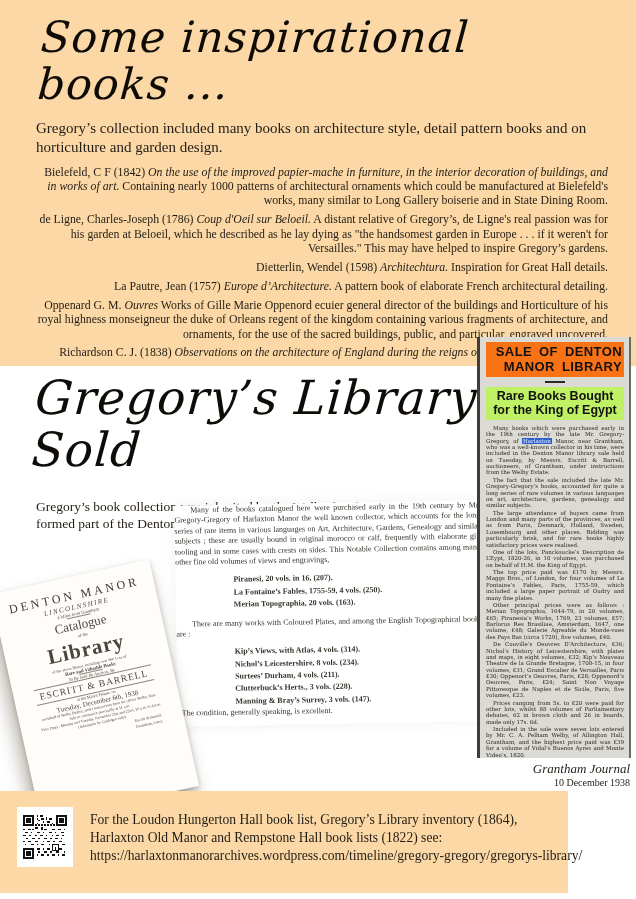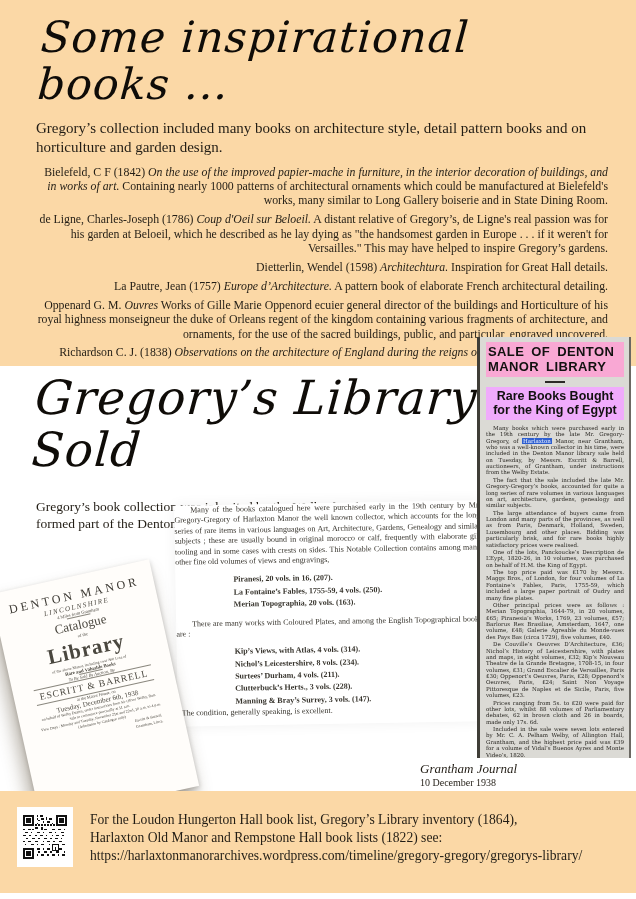--- a/index.html
+++ b/index.html
@@ -45,34 +45,34 @@
   .c-escritt{font-size:9.5px;letter-spacing:1px;width:120px;border-top:1px solid #8a877e;
              border-bottom:1px solid #8a877e;padding:2px 0;margin-top:3px;}
   .c-manorhouse{font-size:4.2px;margin-top:3px;}
   .c-date{font-size:7px;margin-top:1px;}
   .c-small{font-size:3.9px;width:130px;margin-top:3px;line-height:1.3;}
   .c-sig{font-size:4px;width:120px;text-align:right;margin-top:6px;line-height:1.4;}
   
   .clipping{position:absolute;left:477px;top:337px;width:154px;height:421px;background:#dbdad5;
             border-left:3px solid #3f3d37;border-right:2px solid #6b6963;box-sizing:border-box;
             padding:5px 5px 4px 6px;overflow:hidden;color:#26241f;}
-  .clip-h1{background:#f9a8d4;text-align:left;font-family:"Liberation Sans", sans-serif;
+  .clip-h1{background:#f97316;text-align:right;font-family:"Liberation Sans", sans-serif;
            font-weight:bold;font-size:13px;line-height:1.12;letter-spacing:0.4px;word-spacing:3px;
            padding:3px 2px;margin:0;color:#121110;}
   .clip-div{width:20px;border-top:2px solid #2c2a26;margin:4px auto;}
-  .clip-h2{background:#f0abfc;text-align:center;font-family:"Liberation Sans", sans-serif;
+  .clip-h2{background:#bef264;text-align:center;font-family:"Liberation Sans", sans-serif;
            font-weight:bold;font-size:12.5px;line-height:1.15;padding:2px 2px;margin:0 0 5px 0;color:#121110;}
   .cp{font-family:"DejaVu Serif", serif;font-size:5.5px;line-height:1.16;text-align:justify;
       text-indent:7px;margin:0 0 1px 0;letter-spacing:0;}
   .hl{background:#2e5fd0;color:#f2f6ff;padding:0 1px;}
-  .clip-caption{position:absolute;left:420px;top:762px;width:210px;text-align:left;}
+  .clip-caption{position:absolute;left:420px;top:762px;width:210px;text-align:right;}
   .clip-src{font-style:italic;font-size:13px;line-height:1.15;}
   .clip-date{font-size:10px;line-height:1.2;}
   
-  .band-bottom{position:absolute;left:0;top:791px;width:636px;height:102px;background:#fbd8a6;}
+  .band-bottom{position:absolute;left:0;top:791px;width:568px;height:102px;background:#fbd8a6;}
   .qr-box{position:absolute;left:17px;top:16px;width:56px;height:60px;background:#ffffff;
           display:flex;align-items:center;justify-content:center;}
   .footer-text{position:absolute;left:90px;top:20px;width:540px;font-size:13.6px;line-height:1.32;color:#221d15;}
   .footer-link{color:#26221a;cursor:pointer;}
 </style>
 </head>
 <body>
 
 <div id="page">
 

